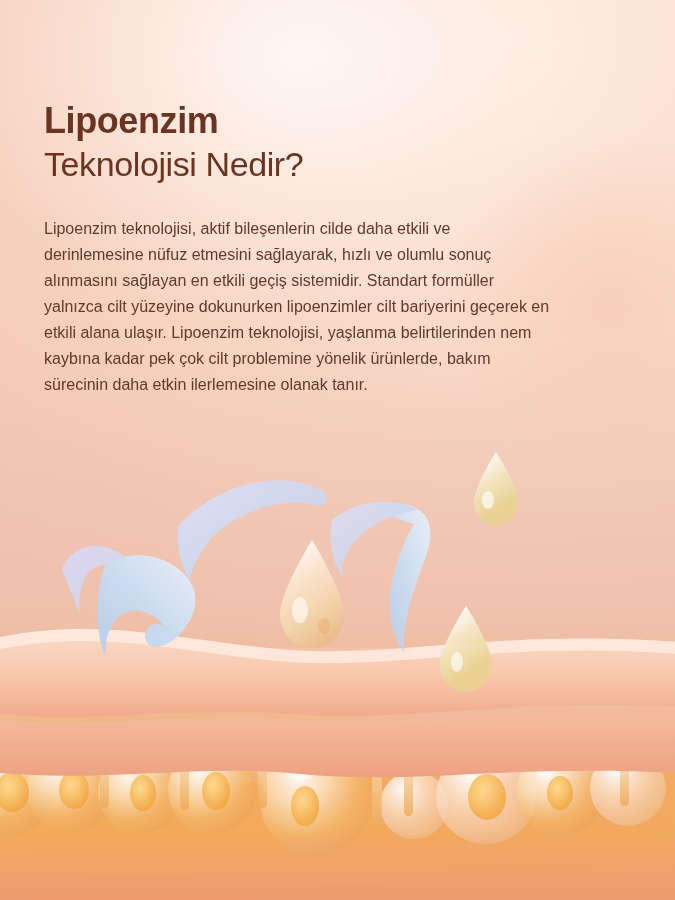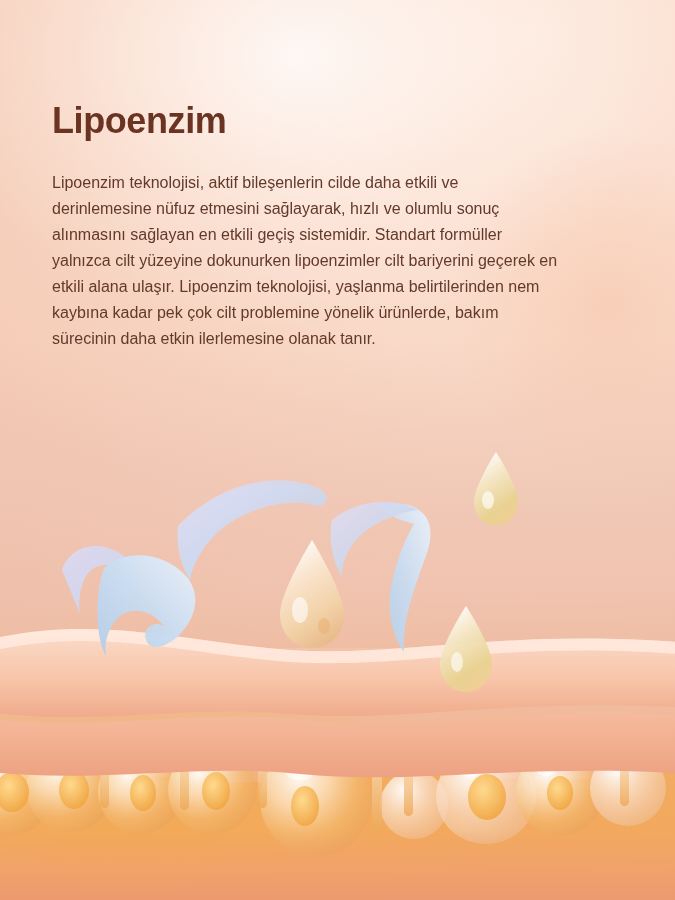--- a/index.html
+++ b/index.html
@@ -47,21 +47,21 @@
     top: 38%;
     width: 100%;
     height: 34%;
     background: linear-gradient(180deg, rgba(244,208,190,0) 0%, rgba(236,193,176,0.55) 55%, rgba(238,190,168,0.75) 100%);
     pointer-events: none;
   }
 
   
   .content {
     position: absolute;
-    left: 52px;
+    left: 44px;
     top: 100px;
     width: 560px;
     z-index: 6;
   }
   .heading {
     margin: 0;
     color: #6b3422;
     letter-spacing: -0.4px;
   }
   .heading .line1 {
@@ -148,20 +148,21 @@
 
 <div class="page">
 
   <div class="bg-glow-top"></div>
   <div class="bg-glow-right"></div>
   <div class="bg-haze-mid"></div>
 
   <div class="content">
     <h1 class="heading">
       <span class="line1">Lipoenzim</span>
+      <span class="line2">Teknolojisi Nedir?</span>
     </h1>
     <p class="body-text">Lipoenzim teknolojisi, aktif bileşenlerin cilde daha etkili ve derinlemesine nüfuz etmesini sağlayarak, hızlı ve olumlu sonuç alınmasını sağlayan en etkili geçiş sistemidir. Standart formüller yalnızca cilt yüzeyine dokunurken lipoenzimler cilt bariyerini geçerek en etkili alana ulaşır. Lipoenzim teknolojisi, yaşlanma belirtilerinden nem kaybına kadar pek çok cilt problemine yönelik ürünlerde, bakım sürecinin daha etkin ilerlemesine olanak tanır.</p>
   </div>
 
   <div class="spheres">
     <svg class="layer" viewBox="0 0 675 900" preserveAspectRatio="none">
       <defs>
         <radialGradient id="gOrb" cx="35%" cy="30%" r="75%">
           <stop offset="0%" stop-color="#ffffff" stop-opacity="0.92"></stop>
           <stop offset="35%" stop-color="#fde7c8" stop-opacity="0.75"></stop>

